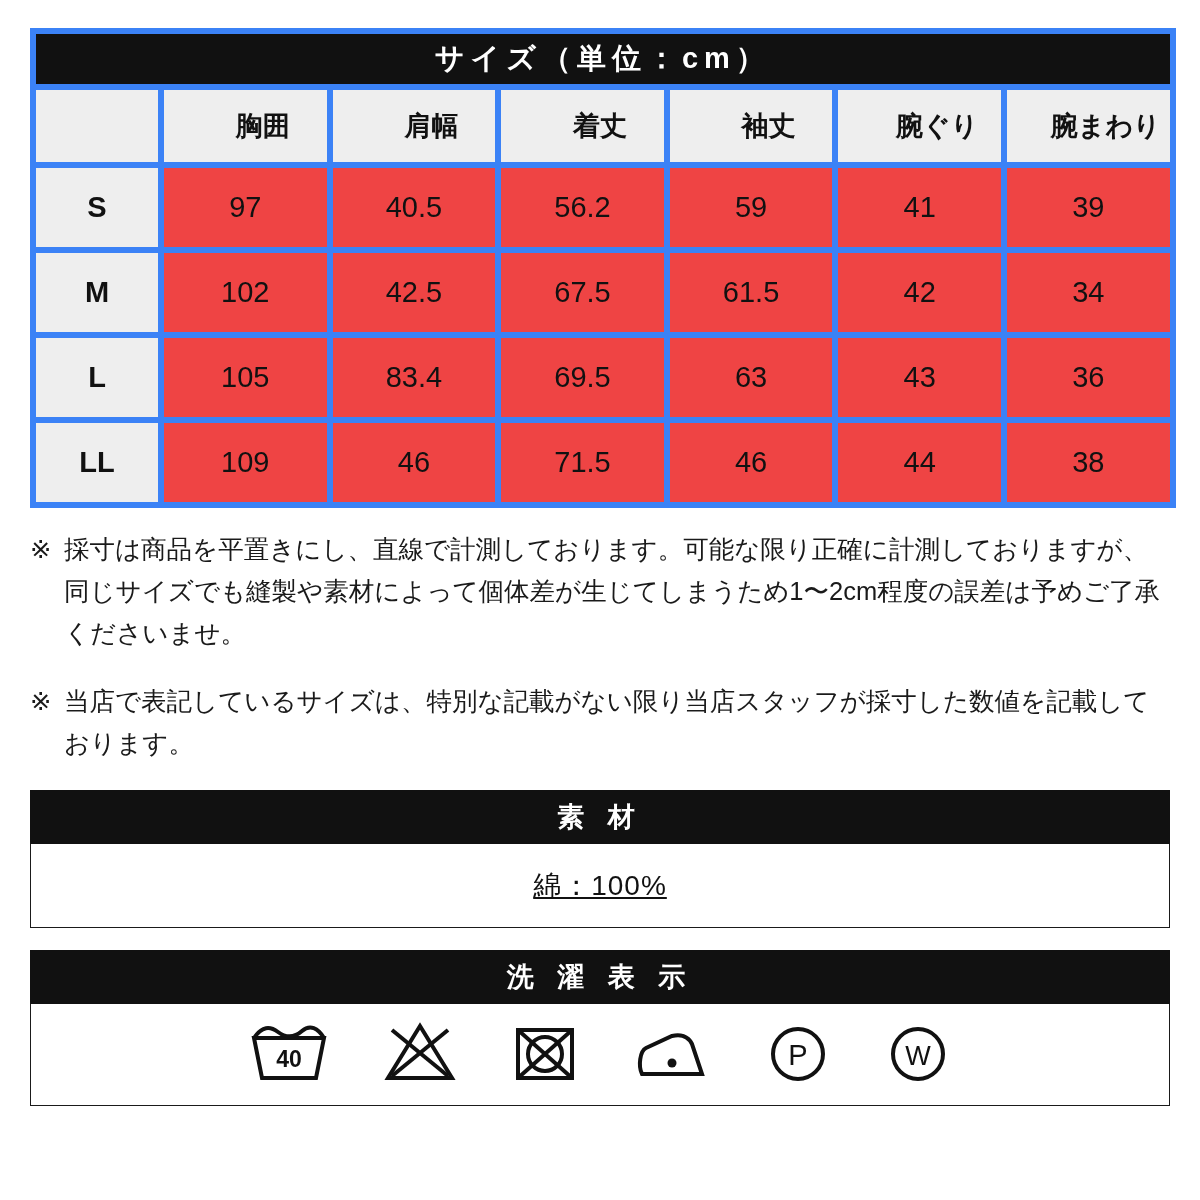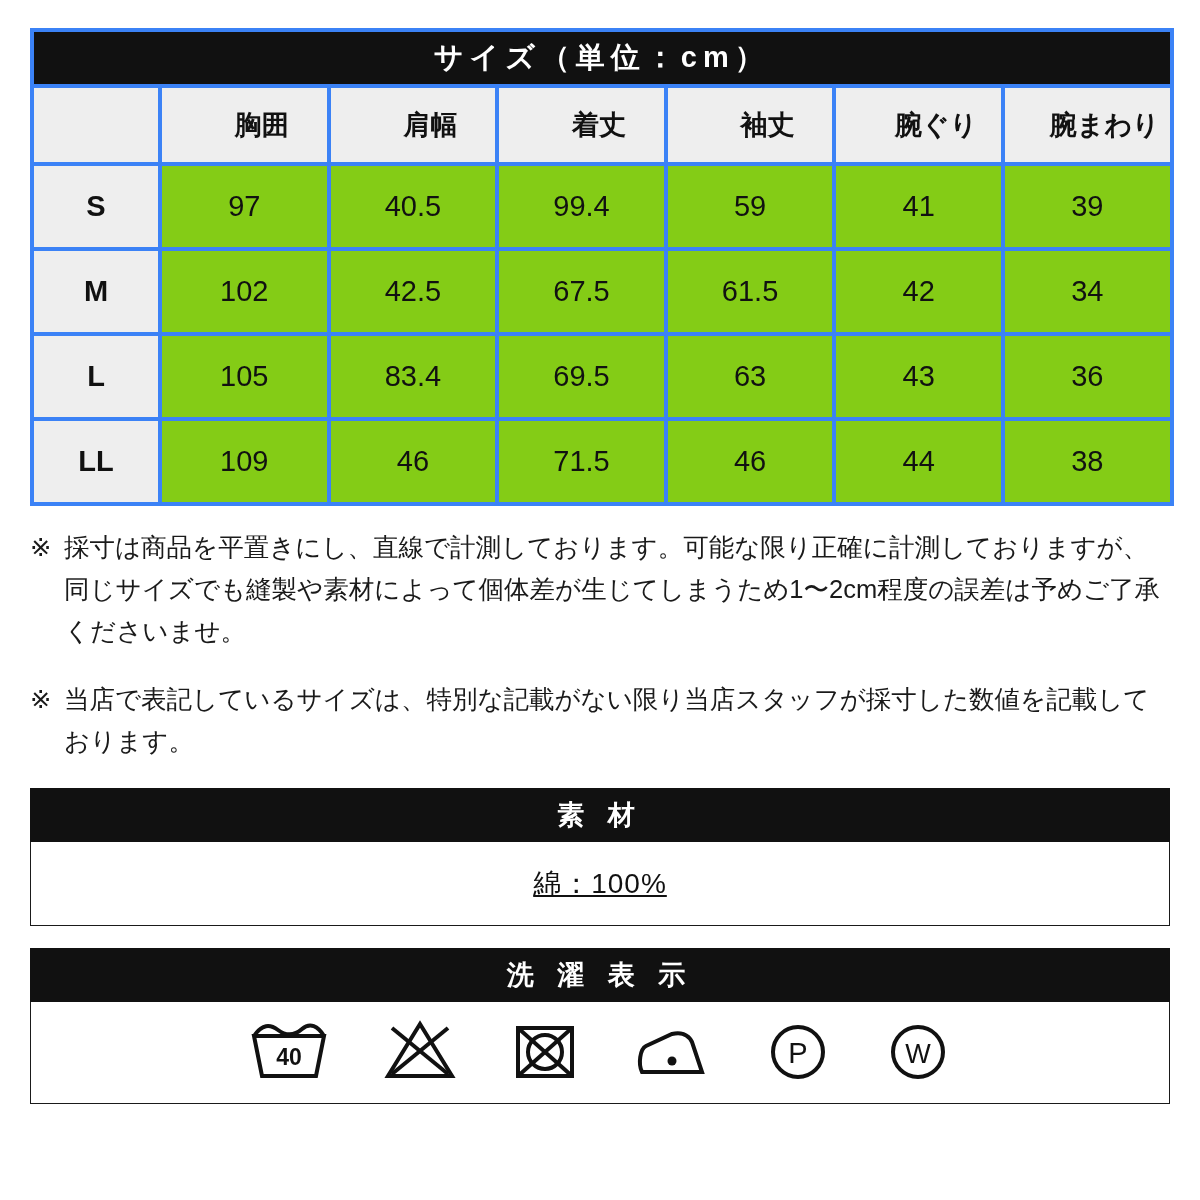--- a/index.html
+++ b/index.html
@@ -19,21 +19,21 @@
     position: relative;
   }
 
   
   .size-table {
     width: 1140px;
     border-collapse: collapse;
     table-layout: fixed;
   }
   .size-table td, .size-table th {
-    border: 4px solid #3b82f6;
+    border: 6px solid #3b82f6;
     text-align: center;
     vertical-align: middle;
   }
   .table-title {
     background: #111111;
     color: #ffffff;
     font-size: 29px;
     font-weight: bold;
     letter-spacing: 6px;
     height: 56px;
@@ -43,21 +43,21 @@
     background: #eeeeee;
     font-size: 27px;
     font-weight: bold;
     height: 78px;
     color: #111111;
     padding-left: 36px;
   }
   .size-table tbody td {
     font-size: 29px;
     height: 85px;
-    background: #84cc16;
+    background: #ef4444;
   }
   .size-table tbody td.rowlabel {
     background: #eeeeee;
     font-weight: bold;
     font-size: 29px;
   }
   col.c0 { width: 128px; }
   col.cx { width: 168.6px; }
 
   
@@ -140,21 +140,21 @@
         <th>袖丈</th>
         <th>腕ぐり</th>
         <th>腕まわり</th>
       </tr>
     </thead>
     <tbody>
       <tr>
         <td class="rowlabel">S</td>
         <td>97</td>
         <td>40.5</td>
-        <td>99.4</td>
+        <td>56.2</td>
         <td>59</td>
         <td>41</td>
         <td>39</td>
       </tr>
       <tr>
         <td class="rowlabel">M</td>
         <td>102</td>
         <td>42.5</td>
         <td>67.5</td>
         <td>61.5</td>

